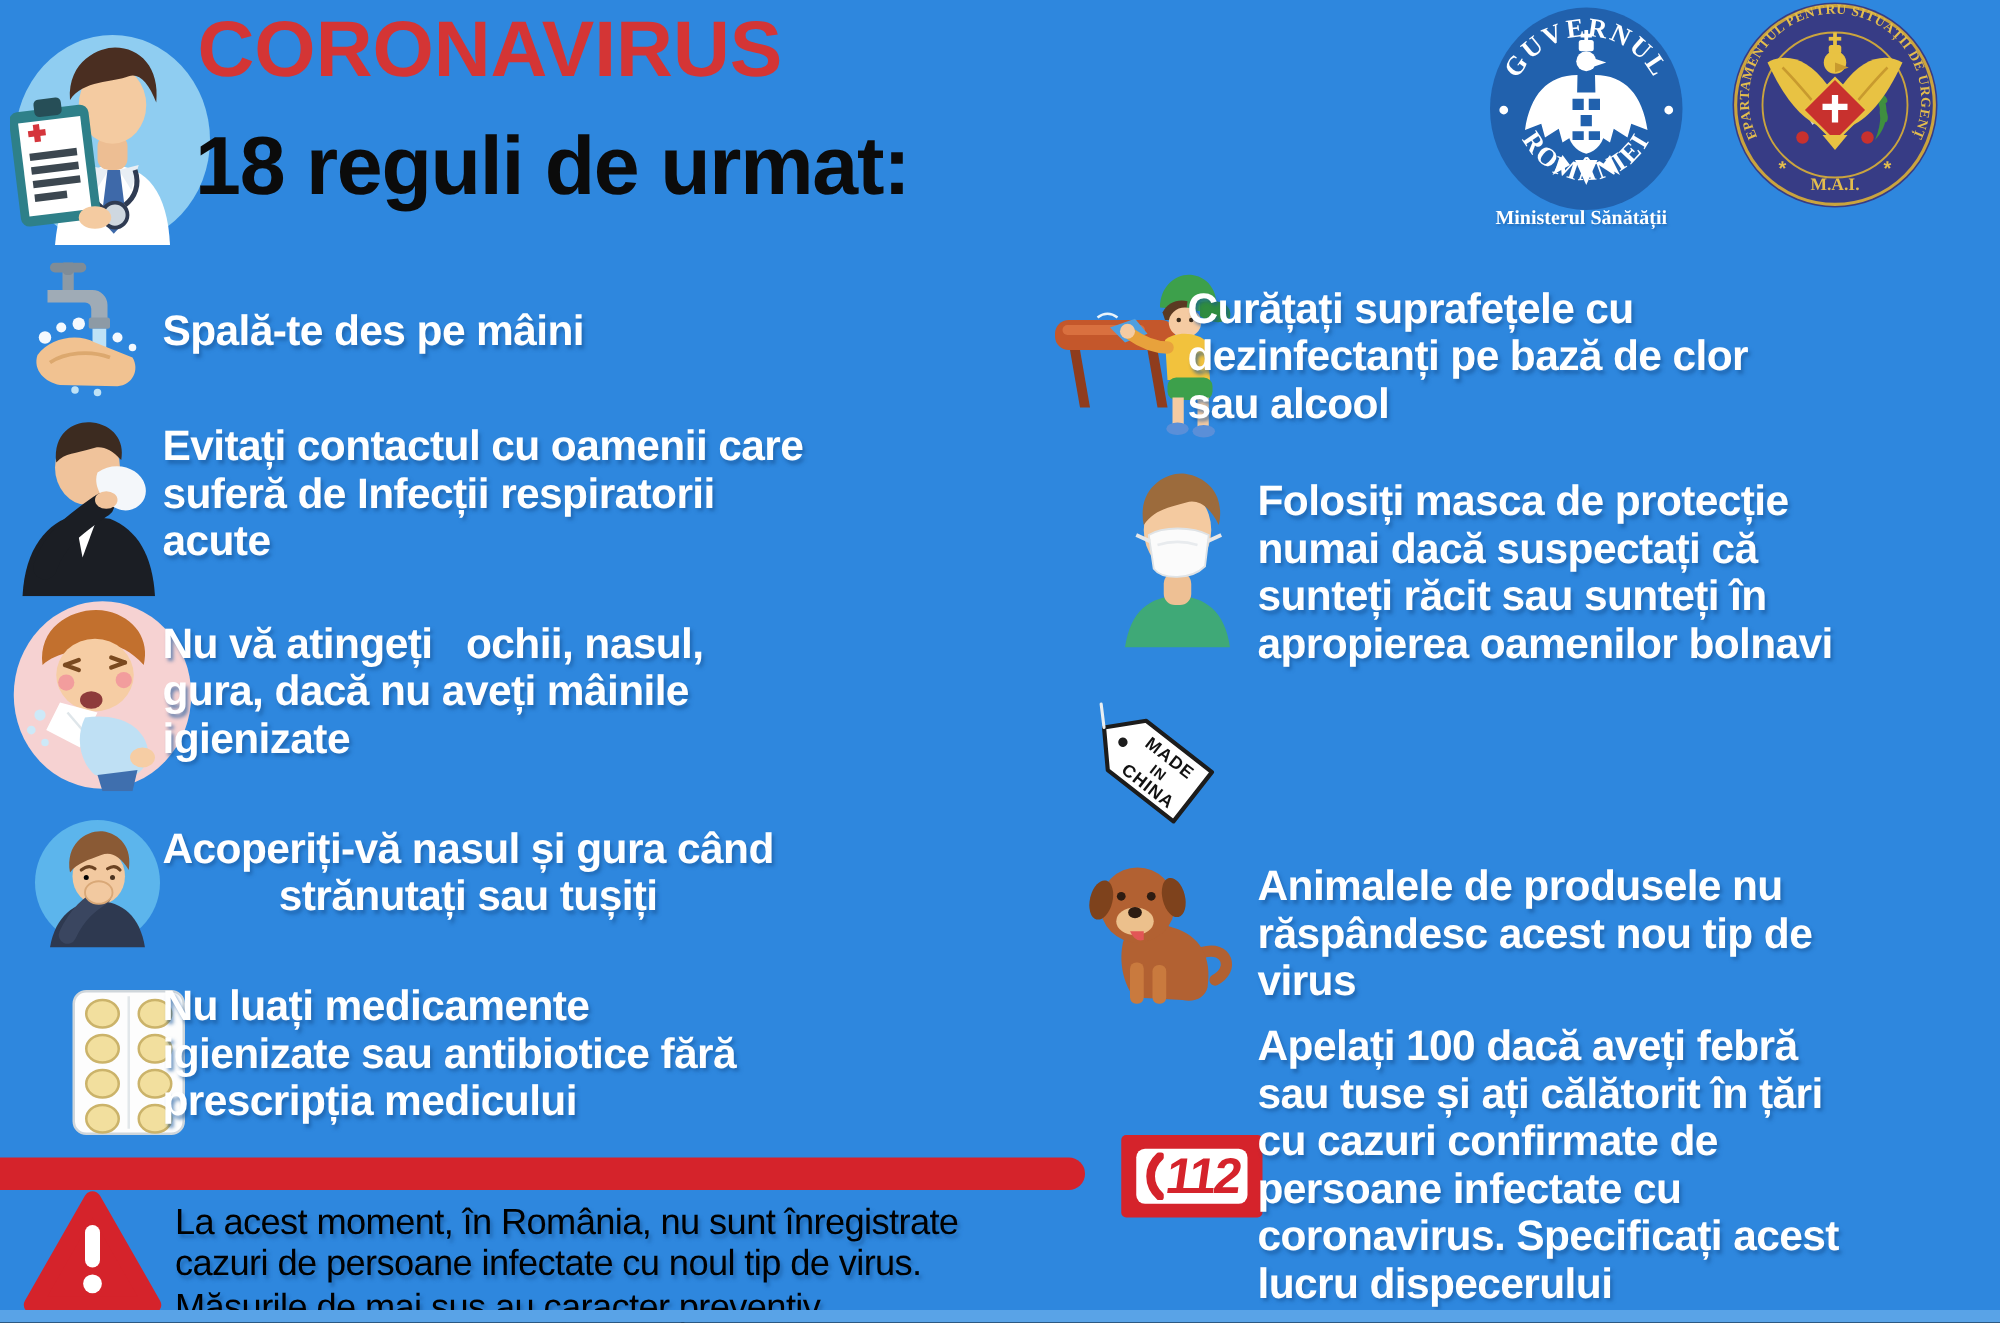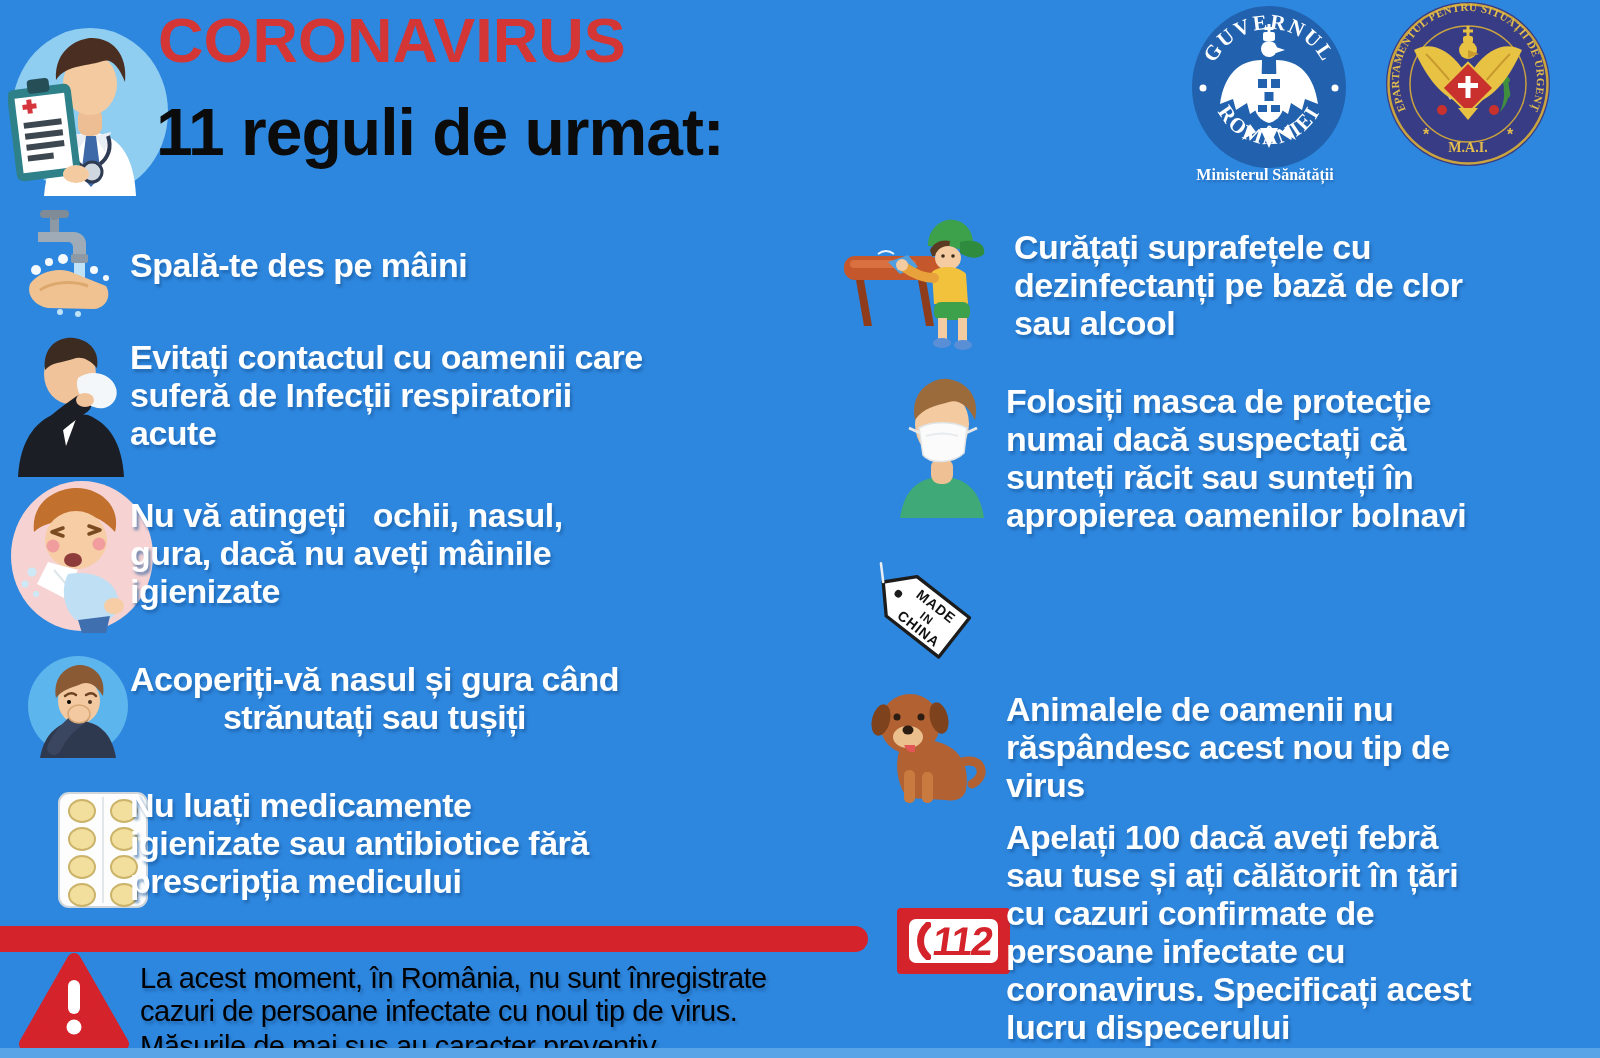--- a/index.html
+++ b/index.html
@@ -73,21 +73,21 @@
       <rect x="22.5" y="73.5" width="5" height="14" fill="#d5353c"></rect>
       <rect x="17" y="96" width="38" height="6" fill="#3c4750"></rect>
       <rect x="17" y="107" width="38" height="6" fill="#3c4750"></rect>
       <rect x="17" y="118" width="38" height="6" fill="#3c4750"></rect>
       <rect x="17" y="129" width="26" height="6" fill="#3c4750"></rect>
     </g>
     <ellipse cx="68" cy="150" rx="13" ry="9" fill="#f4cba1"></ellipse>
   </svg>
 
   <div class="abs title" style="left:158px;top:4px;">CORONAVIRUS</div>
-  <div class="abs subtitle" style="left:156px;top:94px;">11 reguli de urmat:</div>
+  <div class="abs subtitle" style="left:156px;top:94px;">18 reguli de urmat:</div>
 
   <svg class="abs" style="left:1190px;top:4px;" width="158" height="166" viewBox="0 0 158 166">
     <defs>
       <path id="govTop" d="M 17 90 A 62 65 0 0 1 141 90"></path>
       <path id="govBot" d="M 21 78 A 58 62 0 0 0 137 78"></path>
     </defs>
     <ellipse cx="79" cy="83" rx="77" ry="81" fill="#2161ad"></ellipse>
     <text font-family="Liberation Serif, DejaVu Serif, serif" font-size="21" font-weight="bold" fill="#ffffff" letter-spacing="2">
       <textPath href="#govTop" startOffset="50%" text-anchor="middle">GUVERNUL</textPath>
     </text>
@@ -258,21 +258,21 @@
     <circle cx="111" cy="50" r="1.8" fill="#3a2a1a"></circle>
     <path d="M90 66 C98 59 116 59 124 68 L126 98 L92 98 Z" fill="#f2c23d"></path>
     <path d="M92 72 C82 72 72 68 62 61" stroke="#e8a23c" stroke-width="10" stroke-linecap="round" fill="none"></path>
     <circle cx="60" cy="59" r="6" fill="#f5cba2"></circle>
     <rect x="92" y="96" width="36" height="18" rx="7" fill="#3da04b"></rect>
     <rect x="96" y="112" width="9" height="22" fill="#f5cba2"></rect>
     <rect x="116" y="112" width="9" height="24" fill="#f5cba2"></rect>
     <ellipse cx="100" cy="137" rx="9" ry="5" fill="#5a8fd8"></ellipse>
     <ellipse cx="121" cy="139" rx="9" ry="5" fill="#5a8fd8"></ellipse>
   </svg>
-  <div class="abs rule-text" style="left:1014px;top:228px;">Curățați suprafețele cu
+  <div class="abs rule-text" style="left:950px;top:228px;">Curățați suprafețele cu
 dezinfectanți pe bază de clor
 sau alcool</div>
 
   <svg class="abs" style="left:896px;top:376px;" width="92" height="142" viewBox="0 0 92 142">
     <path d="M4 142 C8 113 24 101 46 101 C68 101 84 113 88 142 Z" fill="#3fa977"></path>
     <rect x="35" y="82" width="22" height="26" rx="9" fill="#eec094"></rect>
     <ellipse cx="46" cy="48" rx="27" ry="33" fill="#f4caa0"></ellipse>
     <path d="M19 44 C13 14 38 1 52 3 C72 6 84 22 79 44 C72 29 62 23 53 26 C39 30 27 32 19 44 Z" fill="#9c6b3c"></path>
     <path d="M70 30 L78 22 L74 34 Z" fill="#9c6b3c"></path>
     <path d="M23 52 C34 45 58 45 71 52 L68 77 C57 88 34 88 27 79 Z" fill="#fbfbfb" stroke="#dfe3e6" stroke-width="1.5"></path>
@@ -303,21 +303,21 @@
     <rect x="58" y="86" width="11" height="31" rx="5" fill="#c97a3e"></rect>
     <circle cx="46" cy="38" r="30" fill="#b26132"></circle>
     <ellipse cx="17" cy="34" rx="9" ry="16" fill="#7e421c" transform="rotate(14 17 34)"></ellipse>
     <ellipse cx="75" cy="32" rx="9" ry="16" fill="#7e421c" transform="rotate(-14 75 32)"></ellipse>
     <ellipse cx="44" cy="51" rx="15" ry="11" fill="#ecc08c"></ellipse>
     <ellipse cx="44" cy="44" rx="5.5" ry="4.5" fill="#2d1c12"></ellipse>
     <circle cx="33" cy="31" r="3.5" fill="#2d1c12"></circle>
     <circle cx="57" cy="31" r="3.5" fill="#2d1c12"></circle>
     <path d="M40 59 q4 9 11 7 l0 -7 Z" fill="#e25656"></path>
   </svg>
-  <div class="abs rule-text" style="left:1006px;top:690px;">Animalele de oamenii nu
+  <div class="abs rule-text" style="left:1006px;top:690px;">Animalele de produsele nu
 răspândesc acest nou tip de
 virus</div>
 
   <div class="abs badge-112" style="left:897px;top:908px;">
     <div class="badge-112-inner">
       <svg width="16" height="38" viewBox="0 0 16 38">
         <path d="M13 3 C3 12 3 26 13 35" stroke="#d5232b" stroke-width="7" fill="none" stroke-linecap="round"></path>
       </svg>
       <span class="badge-112-num">112</span>
     </div>

